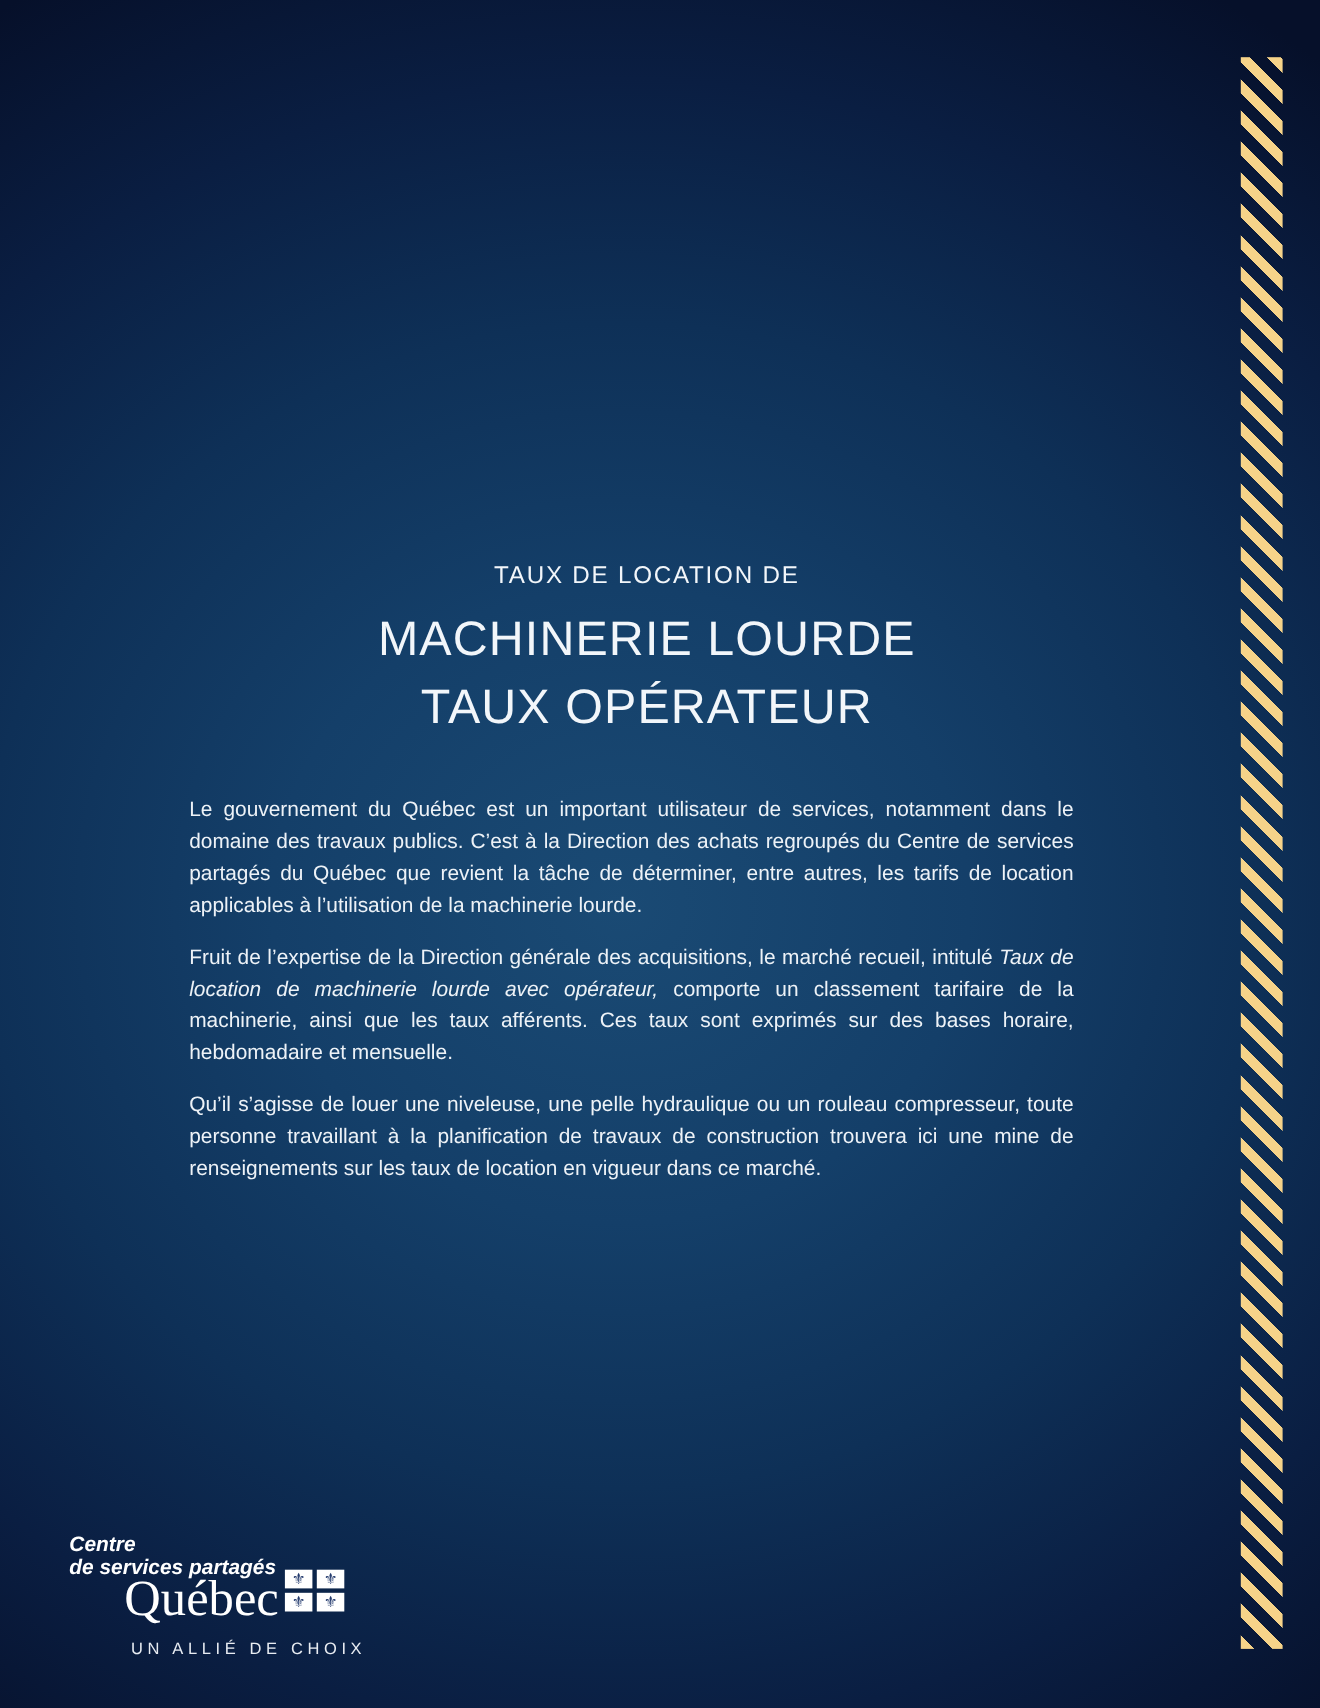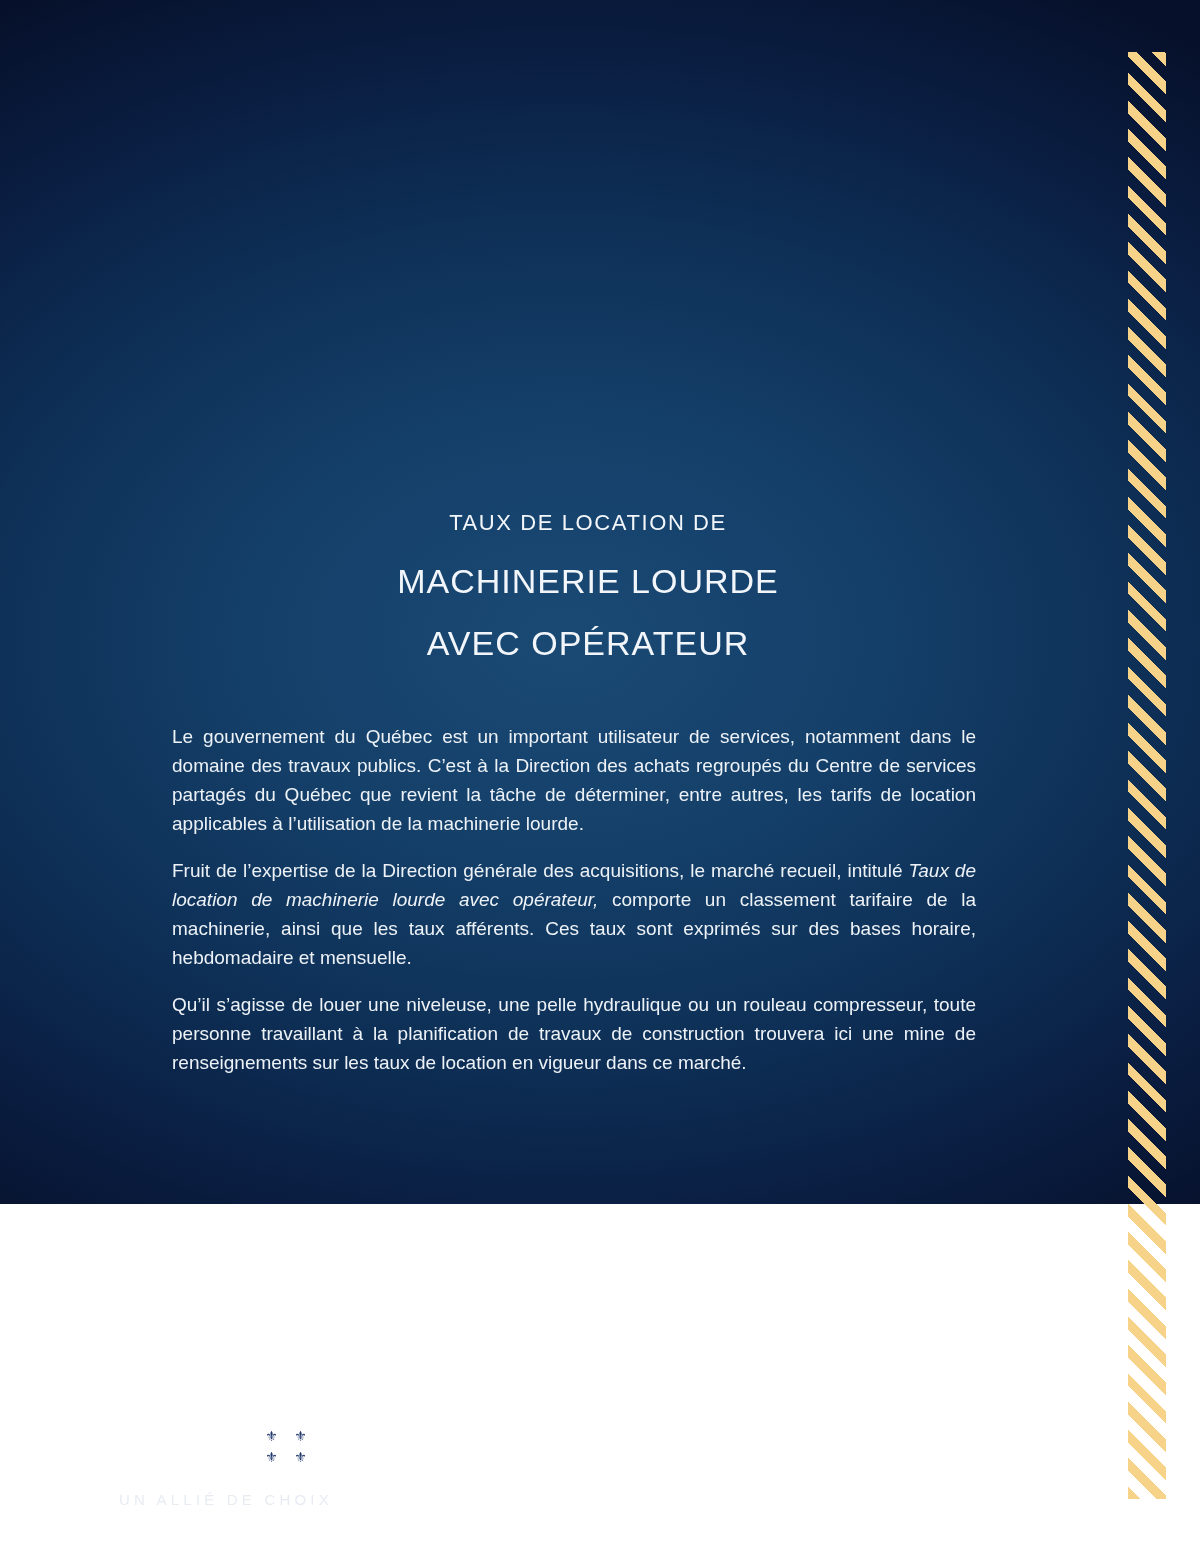--- a/index.html
+++ b/index.html
@@ -3,21 +3,21 @@
 <meta charset="utf-8">
 <style>
   html, body { margin: 0; padding: 0; }
   body {
     width: 1200px; height: 1553px;
     font-family: "Liberation Sans", sans-serif;
     overflow: hidden;
   }
   .page {
     position: relative;
-    width: 1200px; height: 1204px;
+    width: 1200px; height: 1553px;
     background:
       radial-gradient(ellipse 88% 62% at 47% 53%,
         #1a4a74 0%, #143f69 30%, #0e3057 55%, #0a1e42 78%, #06102a 100%);
   }
   
   .stripes {
     position: absolute;
     left: 1128px; top: 52px;
     width: 38px; height: 1447px;
     background: repeating-linear-gradient(45deg,
@@ -30,21 +30,21 @@
     text-align: center;
     color: #f2f6fa;
   }
   .kicker {
     font-size: 22px;
     letter-spacing: 1.6px;
     font-weight: 400;
     margin-bottom: 14px;
   }
   .main-title {
-    font-size: 34px;
+    font-size: 44px;
     font-weight: 400;
     letter-spacing: 1px;
     line-height: 62px;
     margin: 0;
   }
   .body-copy {
     position: absolute;
     left: 172px; top: 722px; width: 804px;
     color: #edf2f7;
     font-size: 19px;
@@ -101,21 +101,21 @@
 </style>
 </head>
 <body>
 
 <div class="page">
 
   <div class="stripes"></div>
 
   <header class="title-block">
     <div class="kicker">TAUX DE LOCATION DE</div>
-    <h1 class="main-title"><span>MACHINERIE LOURDE</span><br><span>AVEC OPÉRATEUR</span></h1>
+    <h1 class="main-title"><span>MACHINERIE LOURDE</span><br><span>TAUX OPÉRATEUR</span></h1>
   </header>
 
   <main class="body-copy">
     <p>Le gouvernement du Québec est un important utilisateur de services, notamment dans le domaine des travaux publics. C’est à la Direction des achats regroupés du Centre de services partagés du Québec que revient la tâche de déterminer, entre autres, les tarifs de location applicables à l’utilisation de la machinerie lourde.</p>
     <p><span>Fruit de l’expertise de la Direction générale des acquisitions, le marché recueil, intitulé </span><em>Taux de location de machinerie lourde avec opérateur,</em><span> comporte un classement tarifaire de la machinerie, ainsi que les taux afférents. Ces taux sont exprimés sur des bases horaire, hebdomadaire et mensuelle.</span></p>
     <p>Qu’il s’agisse de louer une niveleuse, une pelle hydraulique ou un rouleau compresseur, toute personne travaillant à la planification de travaux de construction trouvera ici une mine de renseignements sur les taux de location en vigueur dans ce marché.</p>
   </main>
 
   <footer class="logo">
     <div class="org-line org-line-1">Centre</div>

